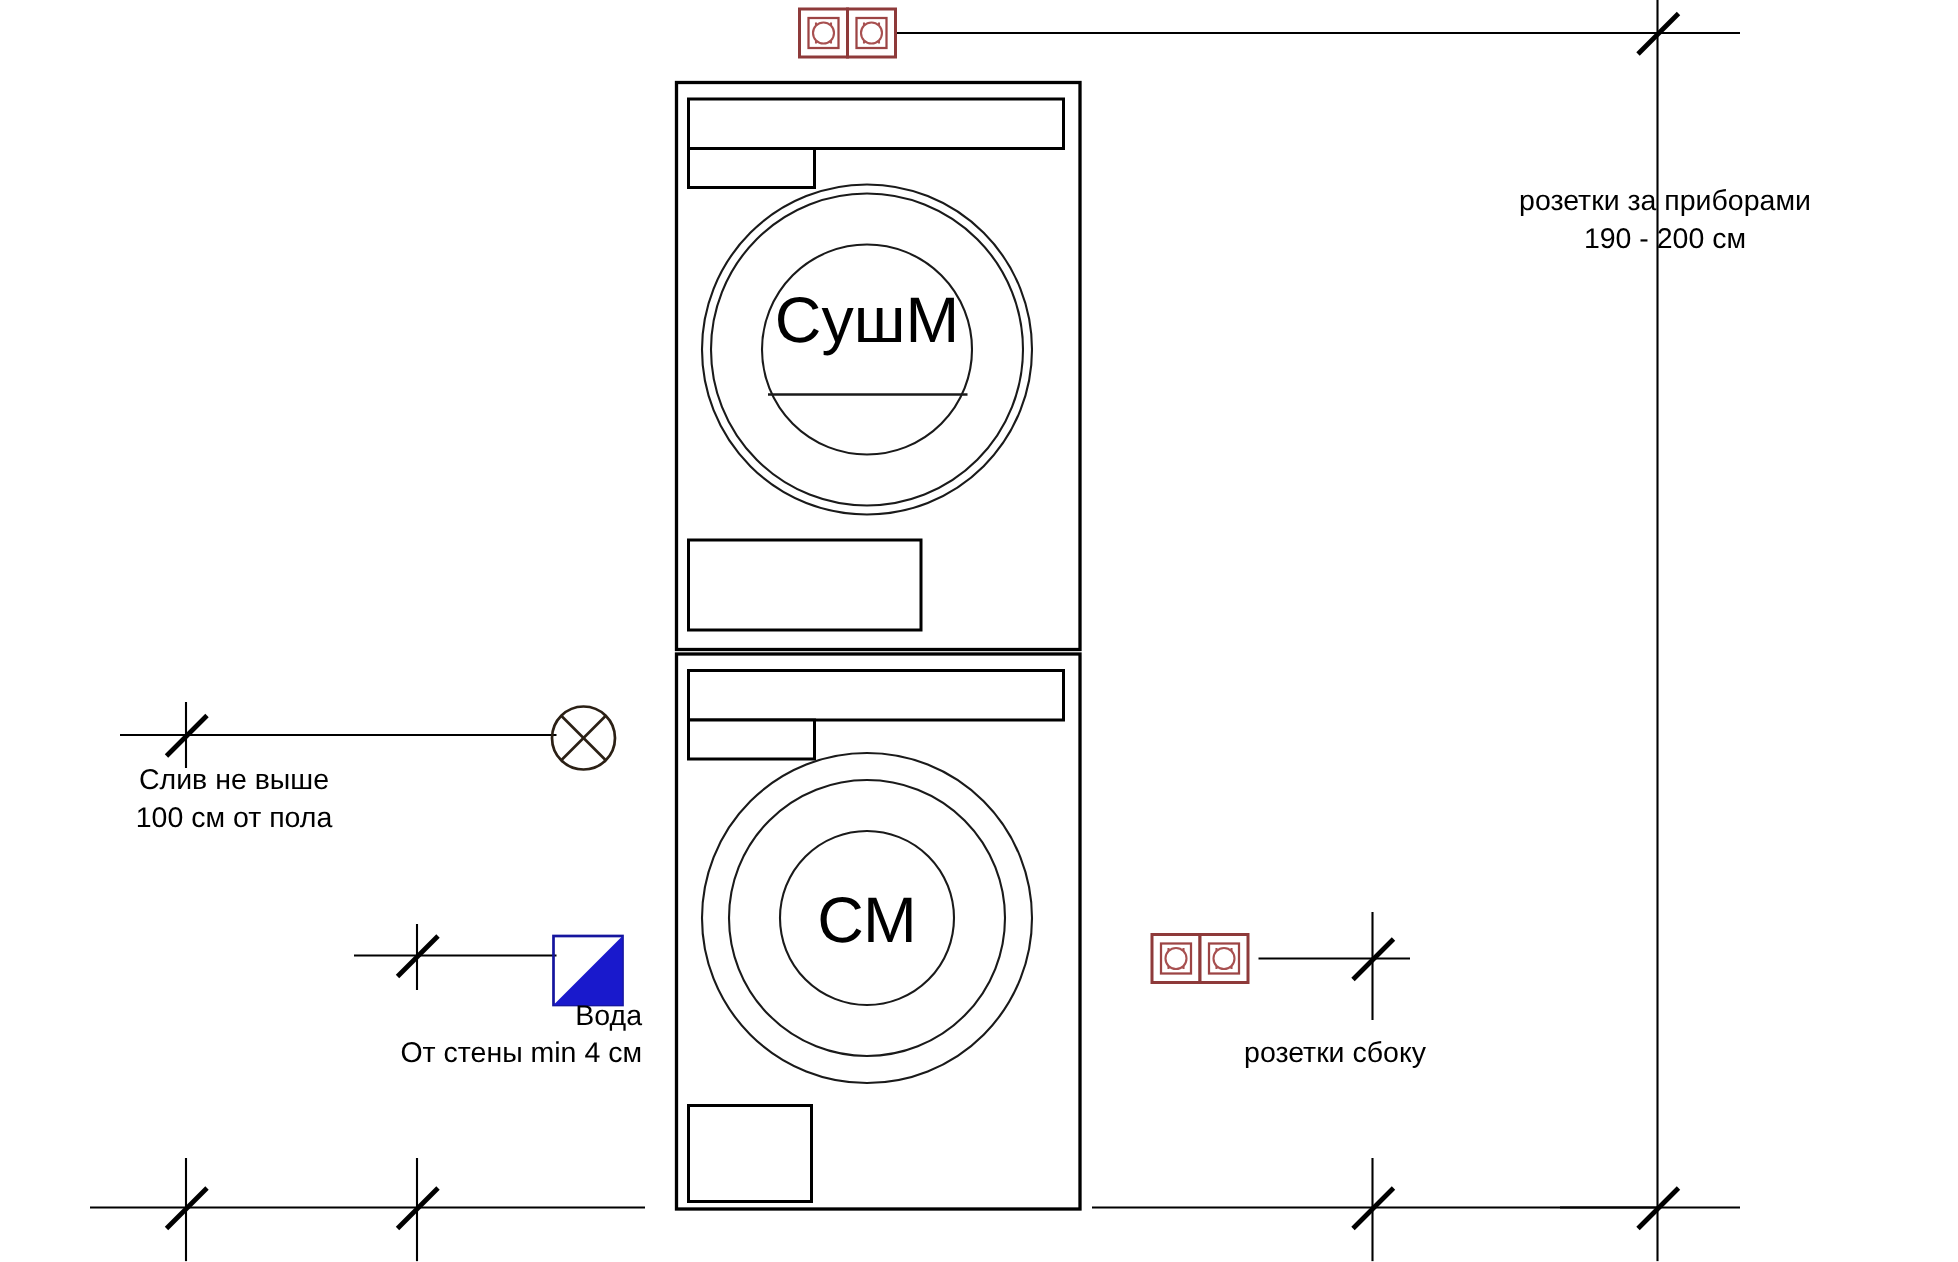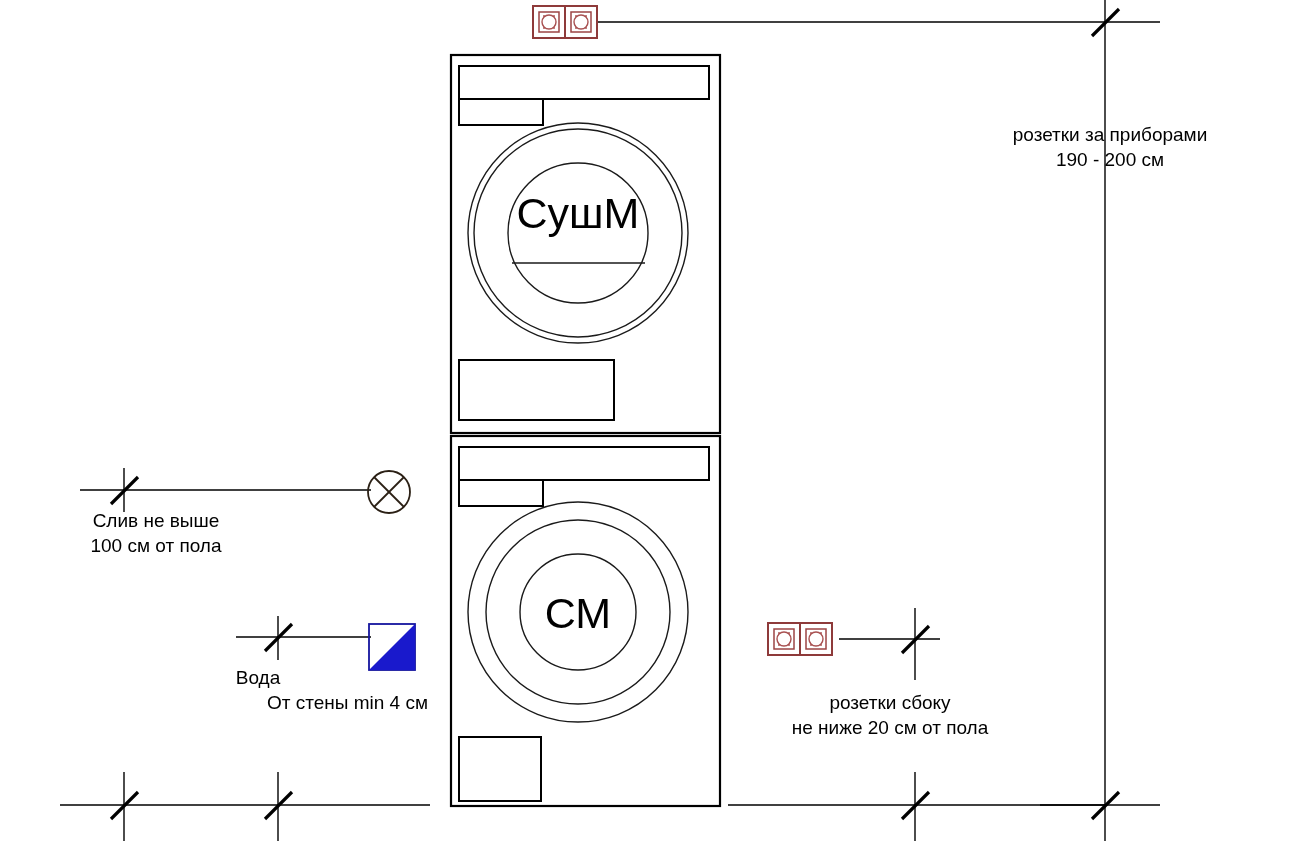--- a/index.html
+++ b/index.html
@@ -215,22 +215,21 @@
     <div>розетки за приборами</div>
     <div>190 - 200 см</div>
   </div>
 
   <div class="ann ann-left" style="left:6px; top:508px; width:300px;">
     <div>Слив не выше</div>
     <div>100 см от пола</div>
   </div>
 
   <div class="ann ann-right" style="left:88px; top:665px; width:340px;">
-    <div class="ann-center" style="width:340px;">Вода</div>
+    <div class="ann-center" style="width:340px;text-align:right;">Вода</div>
     <div>От стены min 4 см</div>
   </div>
 
   <div class="ann ann-center" style="left:730px; top:690px; width:320px;">
     <div>розетки сбоку</div>
-    <div>не ниже 20 см от пола</div>
   </div>
 
 </div>
 
 </body></html>

